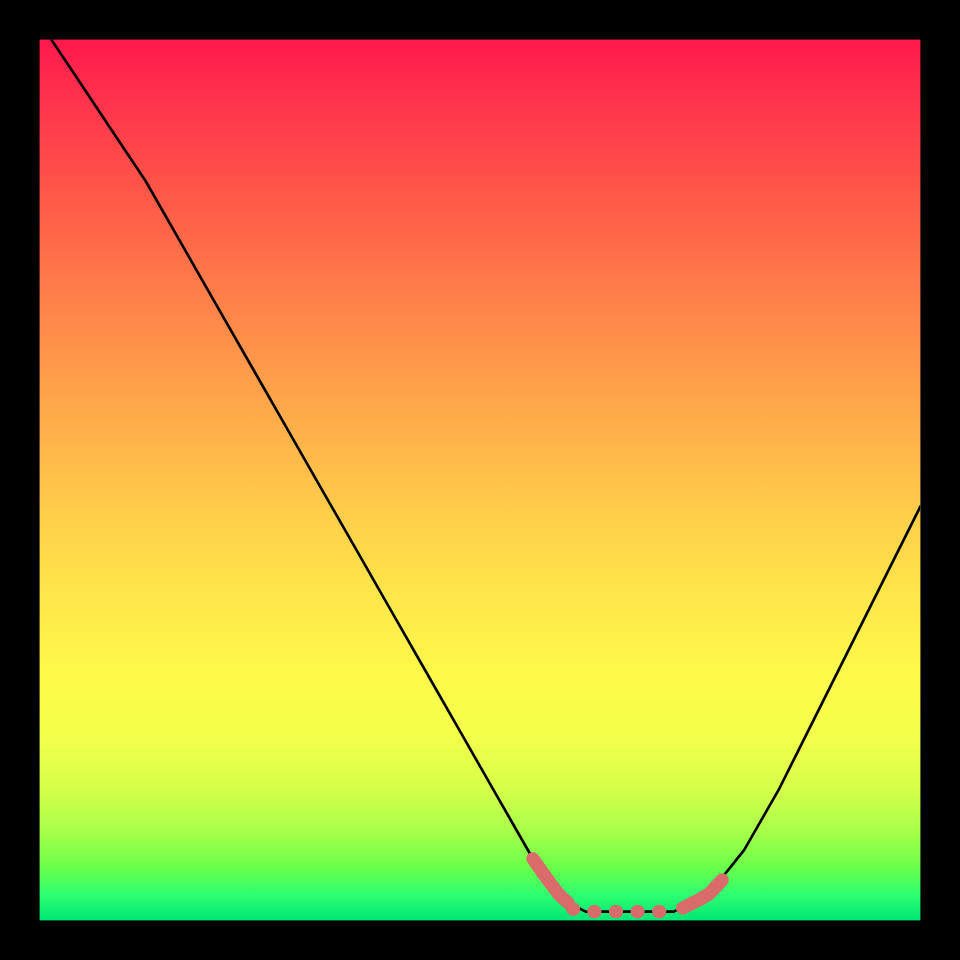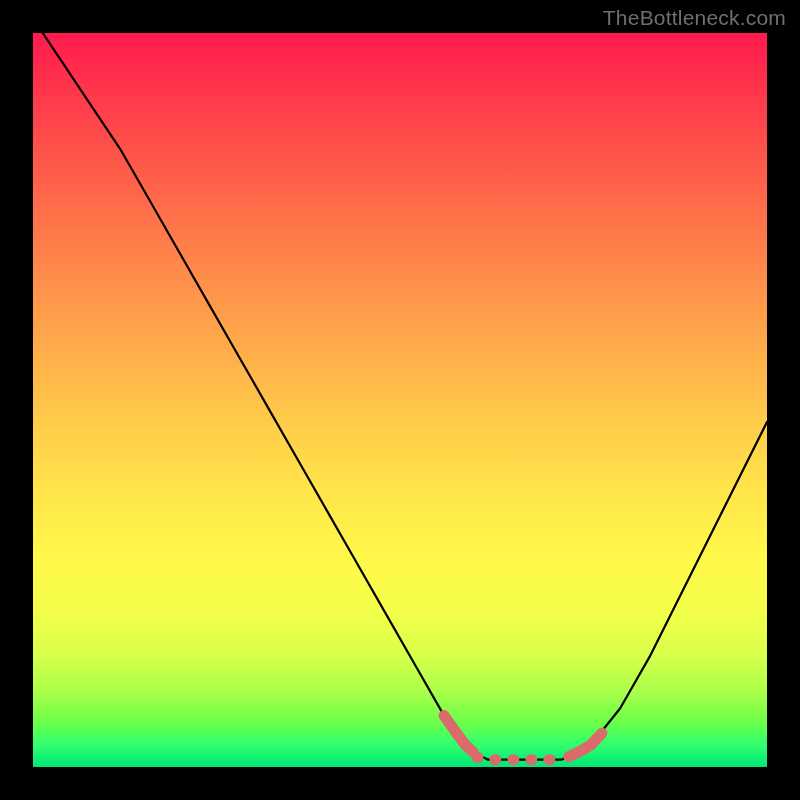--- a/index.html
+++ b/index.html
@@ -69,15 +69,14 @@
 
   <svg class="curve-layer" viewBox="0 0 734 734" preserveAspectRatio="none">
     <g id="svg-plot">
         <path d="M0.00 -14.68 L29.36 29.36 L58.72 73.40 L88.08 117.44 L117.44 168.82 L146.80 220.20 L176.16 271.58 L205.52 322.96 L234.88 374.34 L264.24 425.72 L293.60 477.10 L322.96 528.48 L352.32 579.86 L381.68 631.24 L411.04 682.62 L440.40 719.32 L455.08 726.66 L469.76 726.66 L499.12 726.66 L528.48 726.66 L557.84 711.98 L587.20 675.28 L616.56 623.90 L645.92 565.18 L675.28 506.46 L704.64 447.74 L734.00 389.02" fill="none" stroke="#000000" stroke-width="2.2" stroke-linecap="round" stroke-linejoin="round"></path>
         <path d="M411.04 682.62 L418.38 692.90 L425.72 703.17 L433.06 712.71 L440.40 719.32" fill="none" stroke="#d96b6b" stroke-width="11" stroke-linecap="round"></path>
         <path d="M444.07 724.46 L455.08 726.66 L469.76 726.66 L484.44 726.66 L499.12 726.66 L513.80 726.66 L528.48 726.66" fill="none" stroke="#d96b6b" stroke-width="11" stroke-linecap="round" stroke-dasharray="1 17"></path>
         <path d="M535.82 723.72 L543.16 720.05 L550.50 716.38 L557.84 711.98 L568.85 700.24" fill="none" stroke="#d96b6b" stroke-width="11" stroke-linecap="round"></path>
       </g>
   </svg>
 
-  <div class="watermark">TheBottleneck.com</div>
 
 </div>
 
 </body></html>

